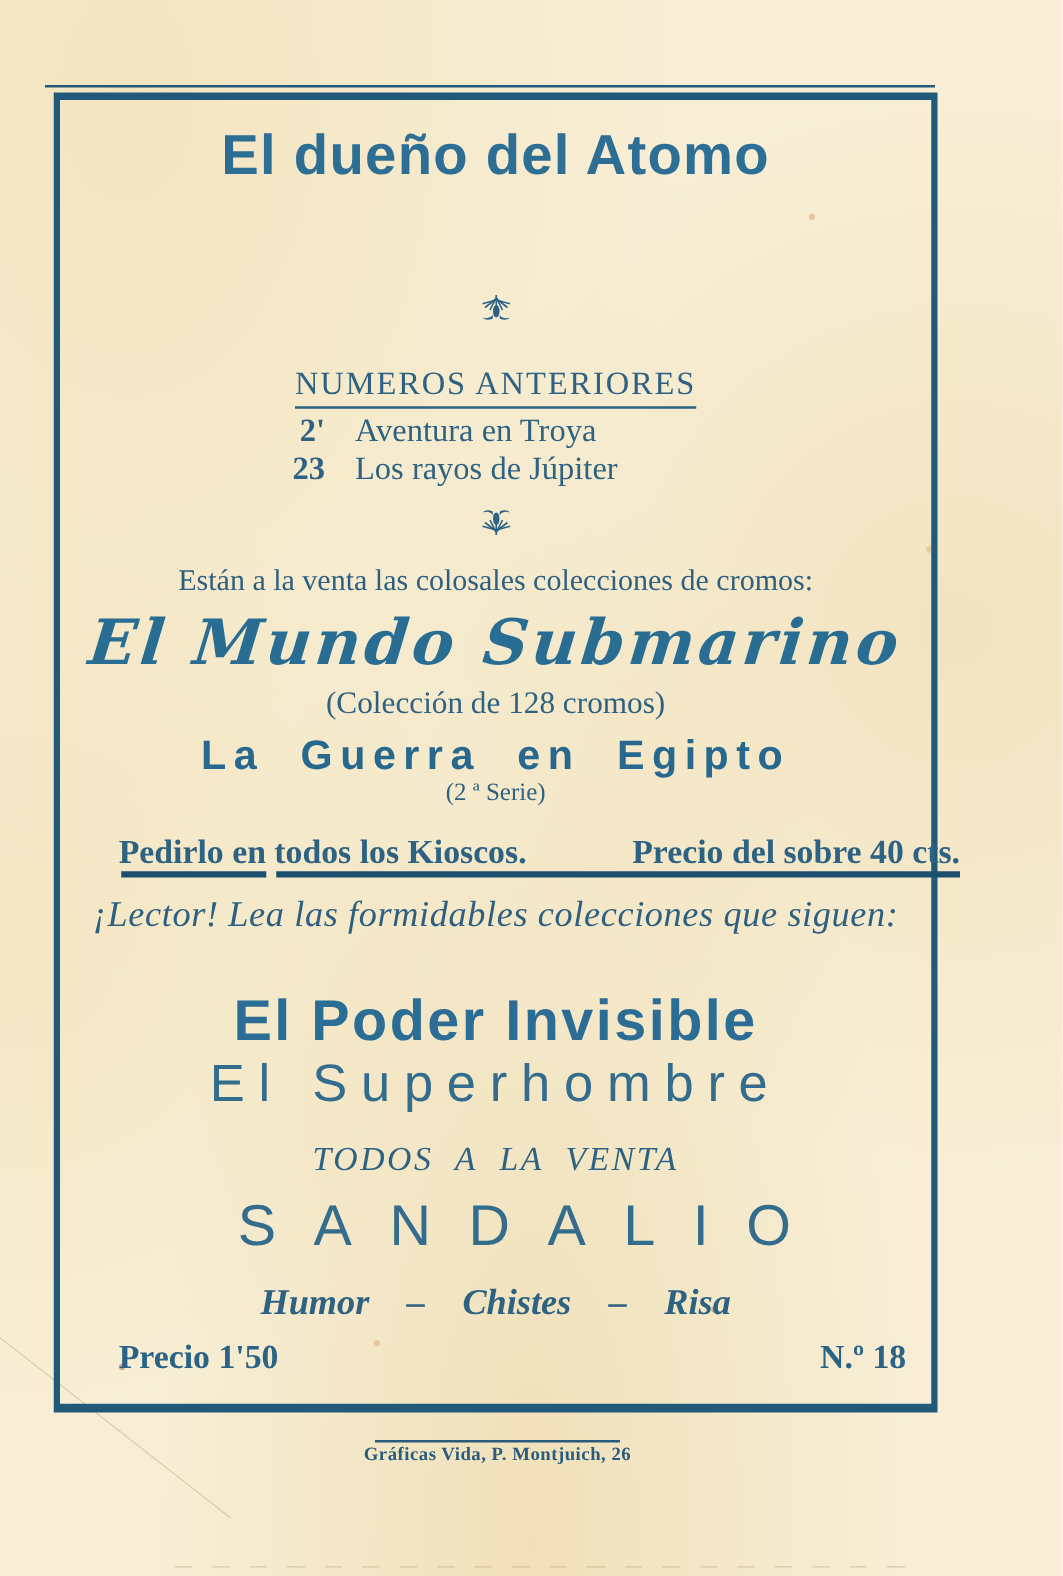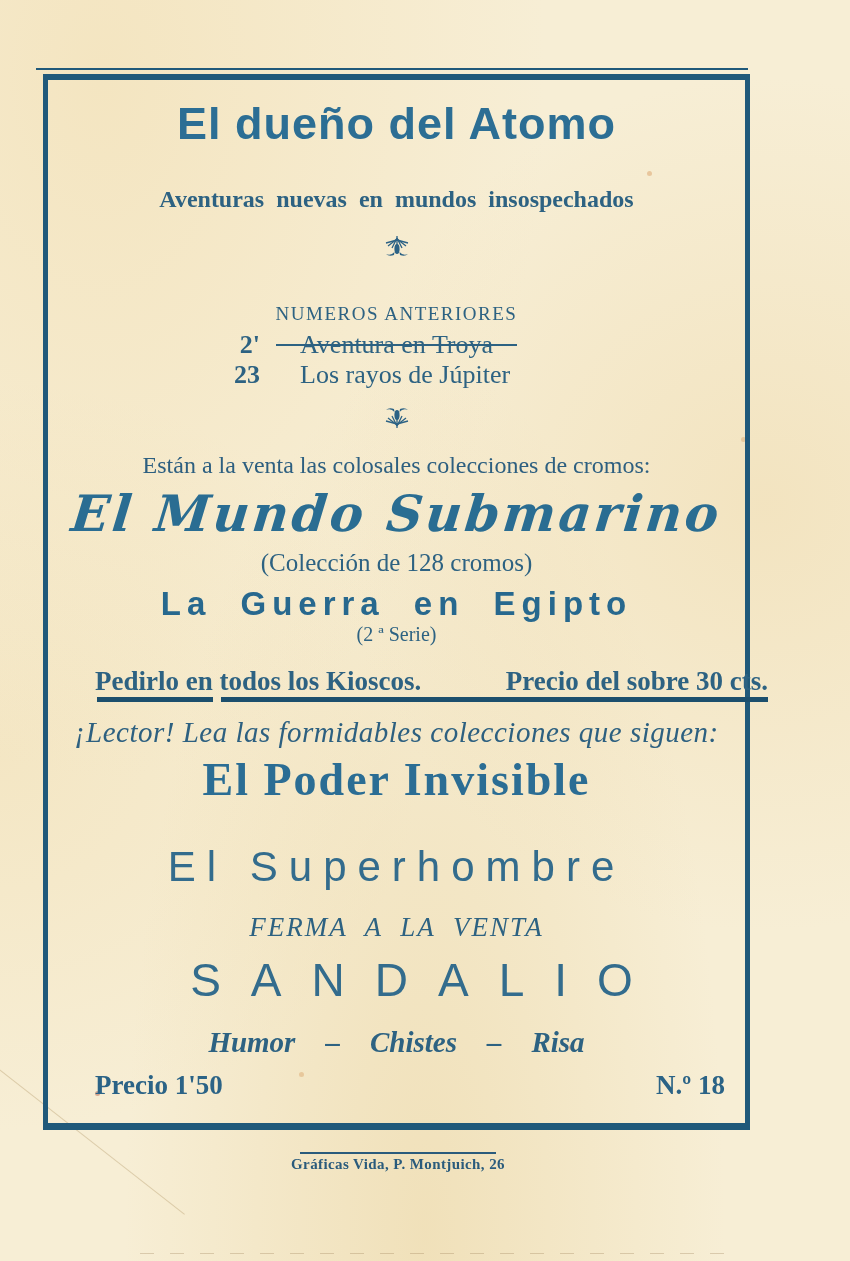--- a/index.html
+++ b/index.html
@@ -41,44 +41,44 @@
   .main-title{top:98px;font-family:"Liberation Sans",sans-serif;font-weight:bold;
     font-size:45px;letter-spacing:1px;color:#2c6e94;}
   .subtitle{top:186px;font-weight:bold;font-size:24px;word-spacing:6px;color:#2d6282;}
 
   .ornament{top:232px;}
   .ornament2{top:404px;}
   .ornament svg,.ornament2 svg{display:inline-block;}
   .flip{transform:scaleY(-1);}
 
   .prev-heading{top:292px;}
-  .prev-heading span{display:inline-block;font-size:19px;letter-spacing:1.5px;
-    border-bottom:2px solid #2d6282;padding-bottom:19px;color:#2d6282;margin-top:11px;}
+  .prev-heading span{display:inline-block;font-size:26px;letter-spacing:1.5px;
+    border-bottom:2px solid #2d6282;padding-bottom:3px;color:#2d6282;}
   .prev-list{position:absolute;left:170px;top:330px;width:450px;font-size:26px;color:#2d6282;}
   .prev-row{display:flex;line-height:30px;}
   .prev-num{width:90px;text-align:right;font-weight:bold;}
-  .prev-title{margin-left:40px;text-align:right;}
+  .prev-title{margin-left:24px;text-align:right;}
 
   .cromos-intro{top:452px;font-size:24px;color:#2d5f80;}
   .script-title{top:484px;font-family:"DejaVu Serif",serif;font-style:italic;font-weight:bold;
     font-size:50px;letter-spacing:3px;color:#2a6d92;transform:skewX(-6deg);}
   .col1-detail{top:549px;font-size:25px;color:#2d6282;}
   .guerra{top:585px;font-family:"Liberation Sans",sans-serif;font-weight:bold;
     font-size:33px;letter-spacing:6px;word-spacing:14px;color:#27688e;}
   .serie{top:623px;font-size:20px;color:#2d6282;}
   .col2-detail{top:644px;font-size:24px;font-weight:bold;font-style:italic;color:#2d6282;}
 
   .order-row{position:absolute;left:95px;top:666px;width:673px;display:flex;
     justify-content:space-between;font-size:27px;font-weight:bold;color:#2d6282;}
 
   .rule-seg1{position:absolute;left:97px;top:697px;width:116px;height:5px;background:#1c4f6d;}
   .rule-seg2{position:absolute;left:221px;top:697px;width:547px;height:5px;background:#1c4f6d;}
 
   .lector{top:716px;font-size:29px;font-style:italic;color:#2d6080;letter-spacing:.5px;}
-  .poder{top:753px;font-family:Liberation Serif, serif;font-weight:bold;
+  .poder{top:789px;font-family:Liberation Sans, sans-serif;font-weight:bold;
     font-size:46px;letter-spacing:2px;color:#2b6d94;}
   .superhombre{top:843px;font-family:"Liberation Sans",sans-serif;
     font-size:42px;letter-spacing:11px;color:#336c8d;}
   .esta{top:912px;font-size:27px;font-style:italic;letter-spacing:2px;word-spacing:9px;color:#2d6282;}
   .sandalio{top:953px;font-family:"Liberation Sans",sans-serif;
     font-size:46px;letter-spacing:30px;padding-left:30px;color:#336c8d;}
   .tagline{position:absolute;left:43px;top:1026px;width:707px;display:flex;
     justify-content:center;gap:30px;font-size:29px;font-weight:bold;font-style:italic;color:#2d6282;}
 
   .price-row{position:absolute;left:95px;top:1070px;width:630px;display:flex;
@@ -96,21 +96,20 @@
 <div class="page">
 
   <div class="specks"></div>
   <div class="crease"></div>
   <div class="bottom-dust"></div>
 
   <div class="frame-topline"></div>
   <div class="frame"></div>
 
   <div class="abs main-title">El dueño del Atomo</div>
-  <div class="abs subtitle">Aventuras nuevas en mundos insospechados</div>
 
   <div class="abs ornament">
     <svg width="30" height="28" viewBox="0 0 30 26">
       <g stroke="#2c6285" fill="none" stroke-width="1.3">
         <path d="M15 3 V16"></path>
         <path d="M15 5 L10 15 M15 5 L20 15"></path>
         <path d="M15 6 L6 13 M15 6 L24 13"></path>
         <path d="M15 7 L4 10 M15 7 L26 10"></path>
       </g>
       <ellipse cx="15" cy="16" rx="2.6" ry="5" fill="#2c6285"></ellipse>
@@ -149,30 +148,30 @@
   </div>
 
   <div class="abs cromos-intro">Están a la venta las colosales colecciones de cromos:</div>
   <div class="abs script-title">El Mundo Submarino</div>
   <div class="abs col1-detail">(Colección de 128 cromos)</div>
   <div class="abs guerra">La Guerra en Egipto</div>
   <div class="abs serie">(2 ª Serie)</div>
 
   <div class="order-row">
     <div>Pedirlo en todos los Kioscos.</div>
-    <div>Precio del sobre 30 cts.</div>
+    <div>Precio del sobre 40 cts.</div>
   </div>
 
   <div class="rule-seg1"></div>
   <div class="rule-seg2"></div>
 
   <div class="abs lector">¡Lector! Lea las formidables colecciones que siguen:</div>
   <div class="abs poder">El Poder Invisible</div>
   <div class="abs superhombre">El Superhombre</div>
-  <div class="abs esta">FERMA A LA VENTA</div>
+  <div class="abs esta">TODOS A LA VENTA</div>
   <div class="abs sandalio">SANDALIO</div>
 
   <div class="tagline">
     <span>Humor</span>
     <span>–</span>
     <span>Chistes</span>
     <span>–</span>
     <span>Risa</span>
   </div>
 

